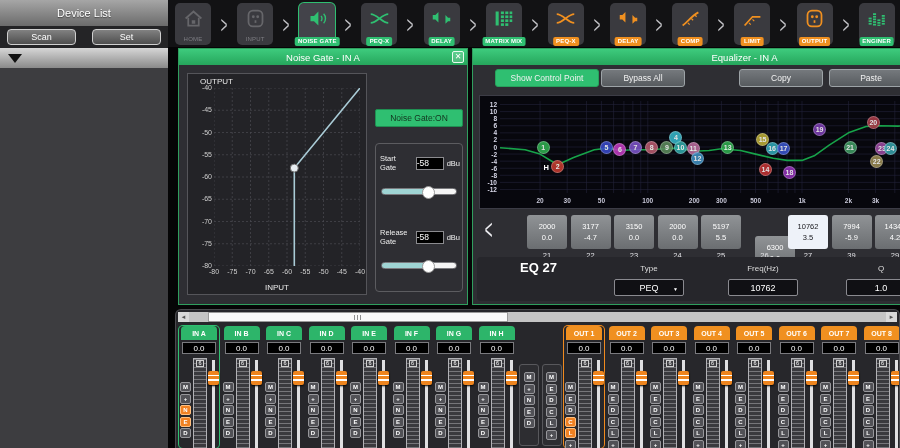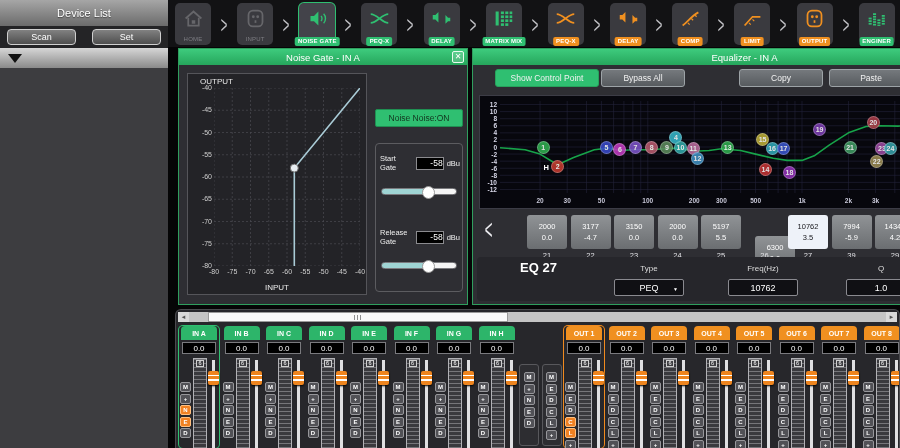--- a/index.html
+++ b/index.html
@@ -48,21 +48,21 @@
   .ng-ctrl { position:absolute; left:196px; top:24px; width:88px; bottom:8px; }
   .ng-on { position:absolute; left:0; top:36px; width:88px; height:18px; background:#2fbf71;
     border:1px solid #1f8f52; border-radius:2px; color:#13351f; font-size:8.5px;
     display:flex; align-items:center; justify-content:center; }
   .ng-group { position:absolute; left:0; right:0; top:70px; bottom:4px;
     border:1px solid #5c5c60; border-radius:4px; }
   .ng-row { position:absolute; left:4px; right:2px; height:14px; display:flex;
     align-items:center; gap:3px; font-size:7.5px; color:#eee; }
   .ng-row .lab { flex:1; }
   .ng-val { width:28px; height:13px; background:#000; border:1px solid #8b8b8f; color:#fff;
-    font-size:8.5px; text-align:right; line-height:11px; }
+    font-size:8.5px; text-align:left; line-height:11px; }
   .slider { position:absolute; left:5px; right:5px; height:7px; border-radius:4px; border:1px solid #7a7a7e;
     background:linear-gradient(to right,#9fd4d4 0 62%,#f5f5f5 62% 100%); }
   .slider::after { content:""; position:absolute; left:calc(62% - 6px); top:-3px; width:11px;
     height:11px; background:#fff; border:1px solid #999; border-radius:50%; }
 
   
   #eq-panel { left:472px; top:48px; width:545px; height:257px; }
   .eq-btn { position:absolute; top:20px; height:18px; border-radius:3px; font-size:8.5px;
     color:#f2f2f2; display:flex; align-items:center; justify-content:center;
     background:linear-gradient(#75797d,#575b5f); border:1px solid #9da3a7; }
@@ -323,21 +323,21 @@
       <div class="ng-tick" style="top: 194px; width: 16px; text-align: center; left: 36.25px;">-75</div>
       <div class="ng-tick" style="top: 194px; width: 16px; text-align: center; left: 54.5px;">-70</div>
       <div class="ng-tick" style="top: 194px; width: 16px; text-align: center; left: 72.75px;">-65</div>
       <div class="ng-tick" style="top: 194px; width: 16px; text-align: center; left: 91px;">-60</div>
       <div class="ng-tick" style="top: 194px; width: 16px; text-align: center; left: 109.25px;">-55</div>
       <div class="ng-tick" style="top: 194px; width: 16px; text-align: center; left: 127.5px;">-50</div>
       <div class="ng-tick" style="top: 194px; width: 16px; text-align: center; left: 145.75px;">-45</div>
       <div class="ng-tick" style="top: 194px; width: 16px; text-align: center; left: 164px;">-40</div>
     </div>
   <div class="ng-ctrl">
-    <div class="ng-on">Noise Noise:ON</div>
+    <div class="ng-on">Noise Gate:ON</div>
     <div class="ng-group">
       <div class="ng-row" style="top:12px">
         <span class="lab">Start Gate</span>
         <span class="ng-val">-58</span>
         <span>dBu</span>
       </div>
       <div class="slider" style="top:44px"></div>
       <div class="ng-row" style="top:86px">
         <span class="lab">Release Gate</span>
         <span class="ng-val">-58</span>

